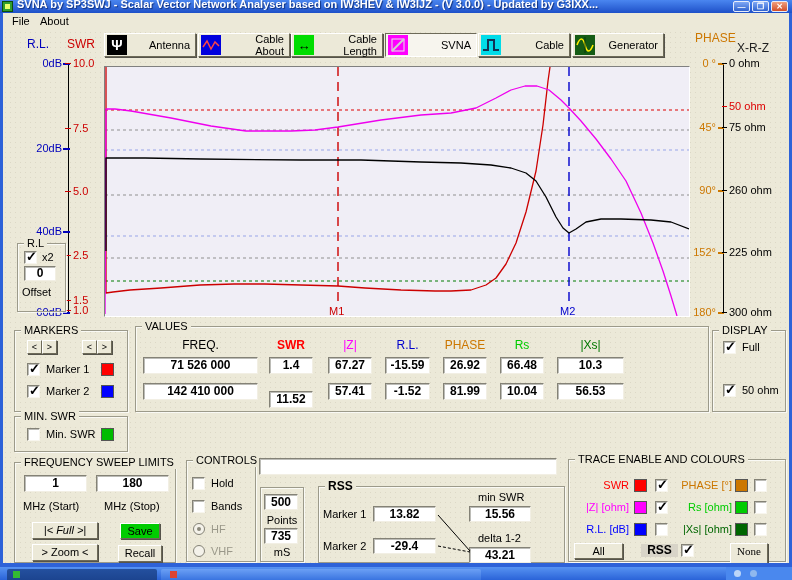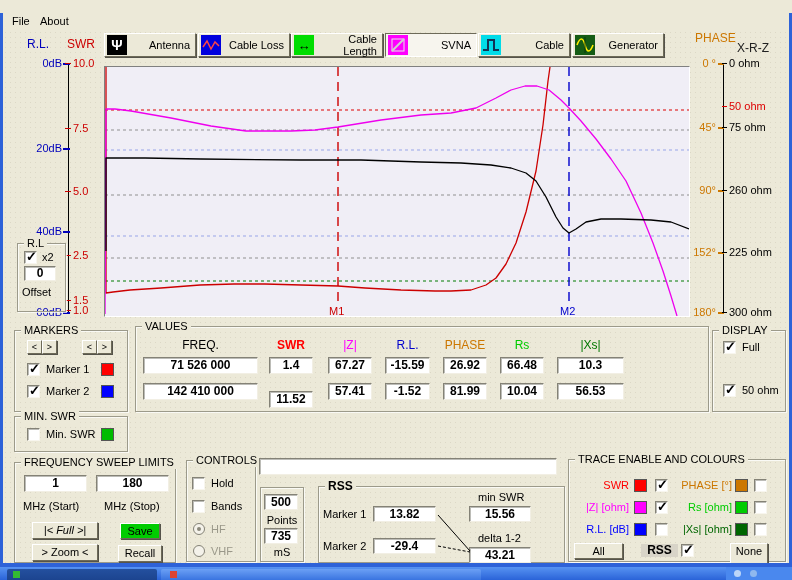--- a/index.html
+++ b/index.html
@@ -73,39 +73,48 @@
   .vc0{left:143px;width:115px}.vc1{left:269px;width:44px}.vc2{left:328px;width:44px}.vc3{left:385px;width:45px}
   .vc4{left:443px;width:44px}.vc5{left:500px;width:44px}.vc6{left:557px;width:67px}
   .bold{font-weight:bold;}
   .gray{color:#9a988a;}
 </style>
 </head>
 <body>
 
 <div id="screen">
 
+  <div class="abs titlebar">
+    <div class="abs appicon">
+        <i></i>
+      </div>
+    <div class="abs titletext">SVNA by SP3SWJ -  Scalar Vector Network Analyser based on IW3HEV &amp; IW3IJZ - (V 3.0.0) - Updated by G3IXX...</div>
+    <div class="abs wbtn" style="left:733px;">—</div>
+    <div class="abs wbtn" style="left:752px;">❐</div>
+    <div class="abs wbtn close" style="left:771px;">✕</div>
+  </div>
 
   <div class="abs menubar">
     <div class="abs menuitem" style="left:5px;">File</div>
     <div class="abs menuitem" style="left:33px;">About</div>
   </div>
 
   <div class="abs client"></div>
 
   <div class="abs tbtn" style="left:104px;">
     <span class="tb-icon" style="background:#000;color:#fff;font-size:14px;font-weight:bold;">Ψ</span>
     <span class="lbl">Antenna</span>
   </div>
   <div class="abs tbtn" style="left:198px;">
     <span class="tb-icon" style="background:#0000dd;">
       <svg width="20" height="20">
           <polyline points="2,12 6,6 10,14 14,7 18,11" fill="none" stroke="#ff4444" stroke-width="1.5"></polyline>
         </svg>
     </span>
-    <span class="lbl">Cable Loss</span>
+    <span class="lbl">Cable About</span>
   </div>
   <div class="abs tbtn" style="left:291px;">
     <span class="tb-icon" style="background:#00dd00;color:#000;font-size:13px;font-weight:bold;">↔</span>
     <span class="lbl">Cable Length</span>
   </div>
   <div class="abs tbtn active" style="left:385px;">
     <span class="tb-icon" style="background:#ff00ff;">
       <svg width="20" height="20">
           <rect x="4" y="4" width="12" height="12" fill="none" stroke="#e8e8e8"></rect>
           <line x1="4" y1="16" x2="16" y2="4" stroke="#cfcfcf" stroke-width="2"></line>
@@ -315,21 +324,21 @@
     <div class="abs cb" style="left:185px;top:41px;"></div>
     <div class="abs rowlbl" style="left: 2px; top: 63px; width: 58px; text-align: right; color: rgb(0, 0, 255);">R.L. [dB]</div>
     <div class="abs sq" style="left: 65px; top: 63px; background: rgb(0, 0, 255);"></div>
     <div class="abs cb" style="left:86px;top:63px;"></div>
     <div class="abs rowlbl" style="left: 100px; top: 63px; width: 63px; text-align: right; color: rgb(0, 102, 0);">|Xs| [ohm]</div>
     <div class="abs sq" style="left: 166px; top: 63px; background: rgb(0, 102, 0);"></div>
     <div class="abs cb" style="left:185px;top:63px;"></div>
     <div class="abs btn3d" style="left:5px;top:83px;width:49px;height:16px;line-height:14px;">All</div>
     <div class="abs rowlbl bold" style="left:72px;top:84px;width:37px;text-align:center;background:#d8d4c8;font-size:12px;">RSS</div>
     <div class="abs cb checked" style="left:112px;top:84px;"></div>
-    <div class="abs btn3d" style="left:161px;top:83px;width:38px;height:28px;line-height:14px;">None</div>
+    <div class="abs btn3d" style="left:161px;top:83px;width:38px;height:28px;line-height:14px;font-family:Liberation Serif, serif;">None</div>
   </div>
 
   <div class="abs borderL"></div>
   <div class="abs borderR"></div>
   <div class="abs borderB"></div>
   <div class="abs taskbar">
     <div class="abs task1" style="left:7px;top:2px;">
       <span class="abs" style="left:6px;top:2px;width:7px;height:7px;background:#33bb33;"></span>
     </div>
     <div class="abs task2" style="left:161px;top:2px;">

